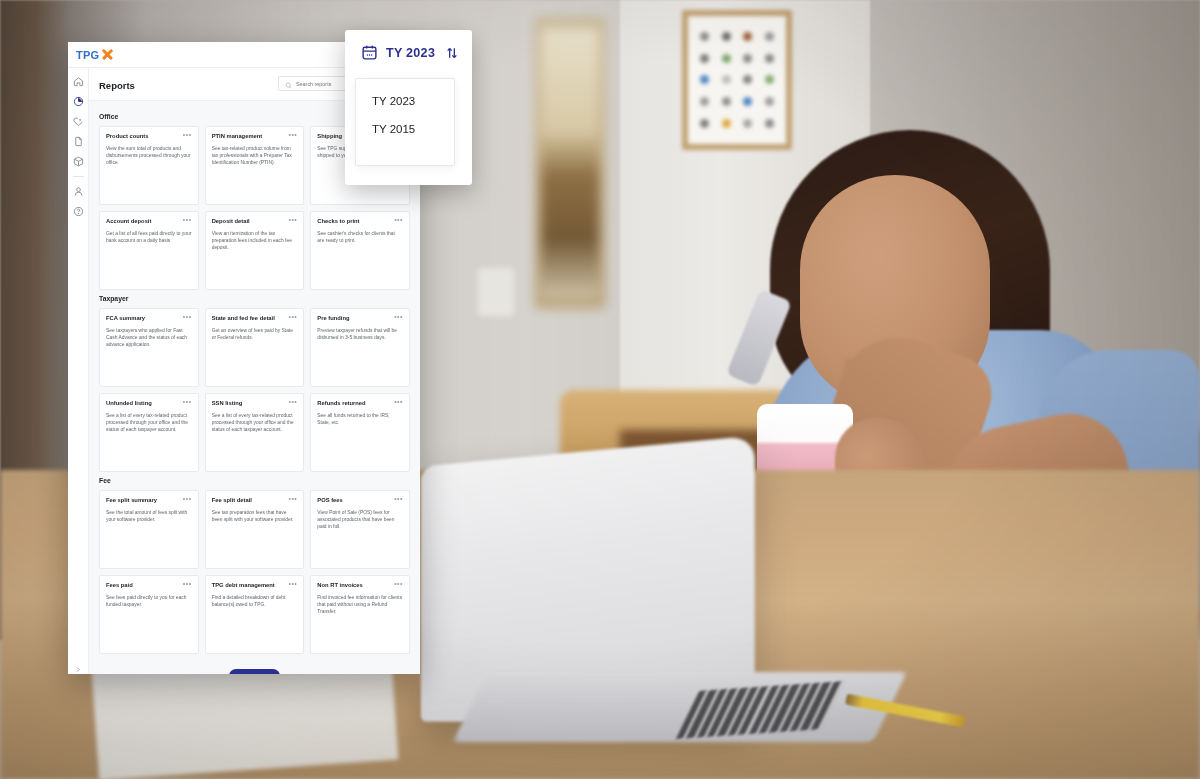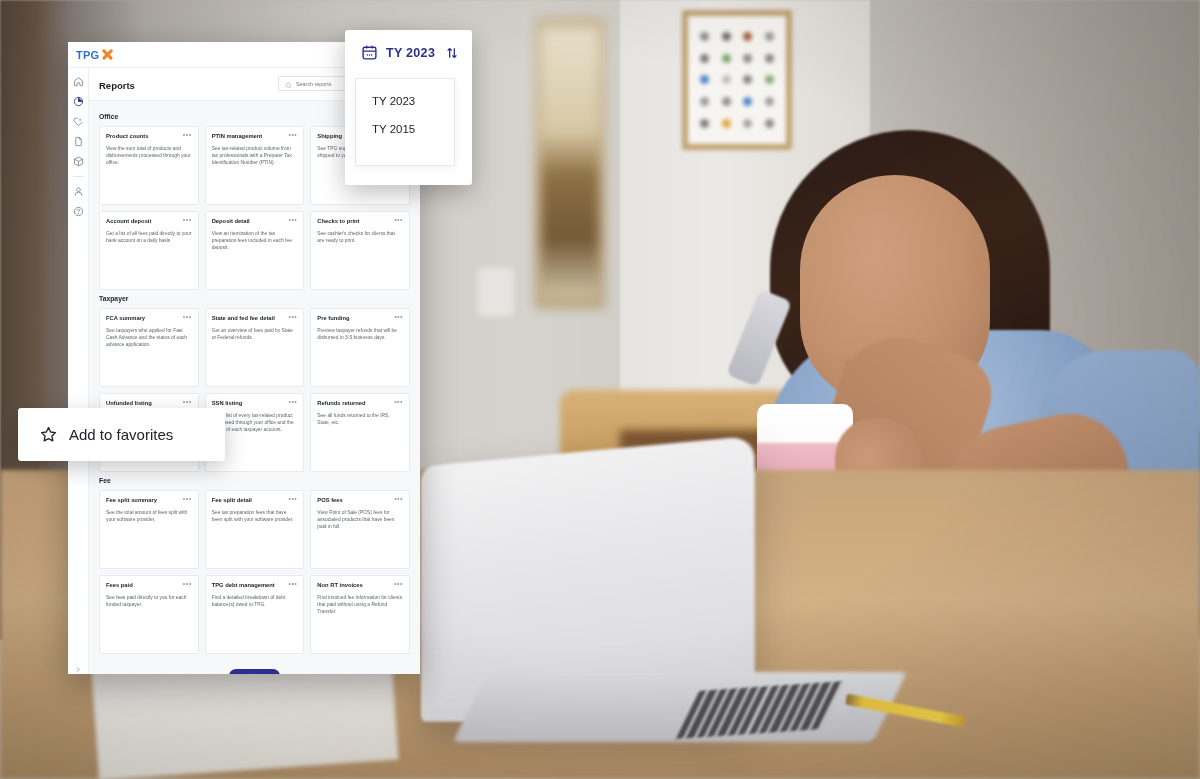--- a/index.html
+++ b/index.html
@@ -597,22 +597,14 @@
           <path d="M8 20V4M8 4L4.6 8M8 4l3.4 4M16 4v16M16 20l-3.4-4M16 20l3.4-4"></path>
         </svg>
       </span>
     </div>
     <div class="ty-list">
       <div class="ty-opt">TY 2023</div>
       <div class="ty-opt">TY 2015</div>
     </div>
   </div>
 
-  <div class="fav">
-    <span class="fav-star">
-      <svg viewBox="0 0 24 24" fill="none" stroke="currentColor" stroke-width="1.7" stroke-linejoin="round">
-        <path d="M12 3.2l2.7 5.6 6.1.85-4.45 4.3 1.07 6.05L12 17.2l-5.42 2.8 1.07-6.05L3.2 9.65l6.1-.85z"></path>
-      </svg>
-    </span>
-    <span class="fav-text">Add to favorites</span>
-  </div>
 
 </div>
 
 </body></html>

